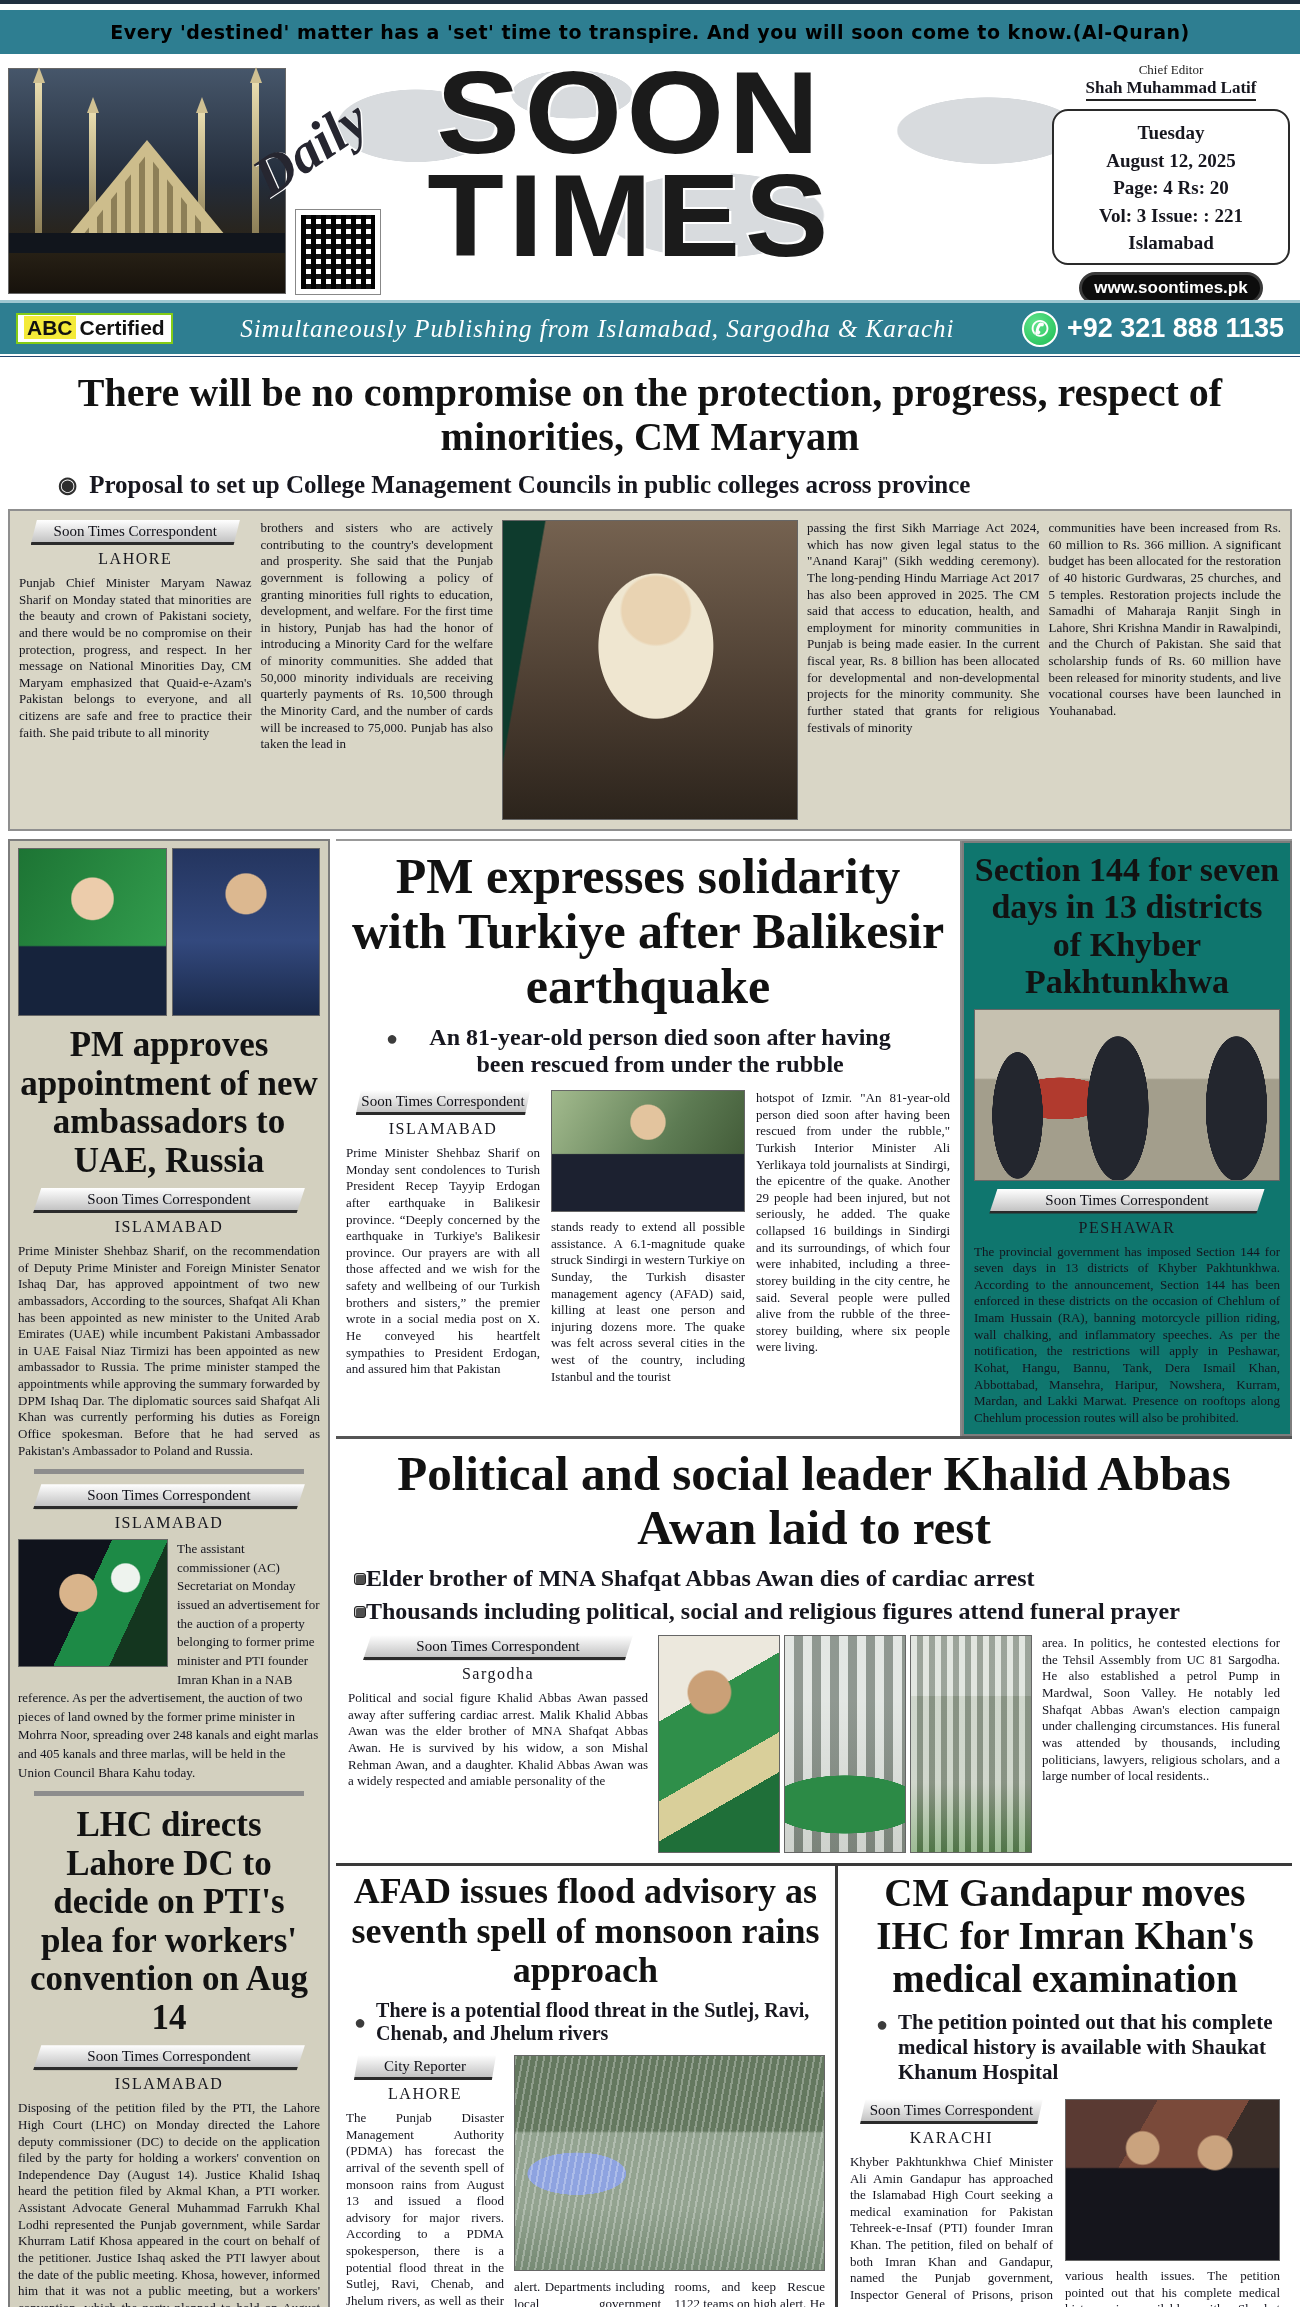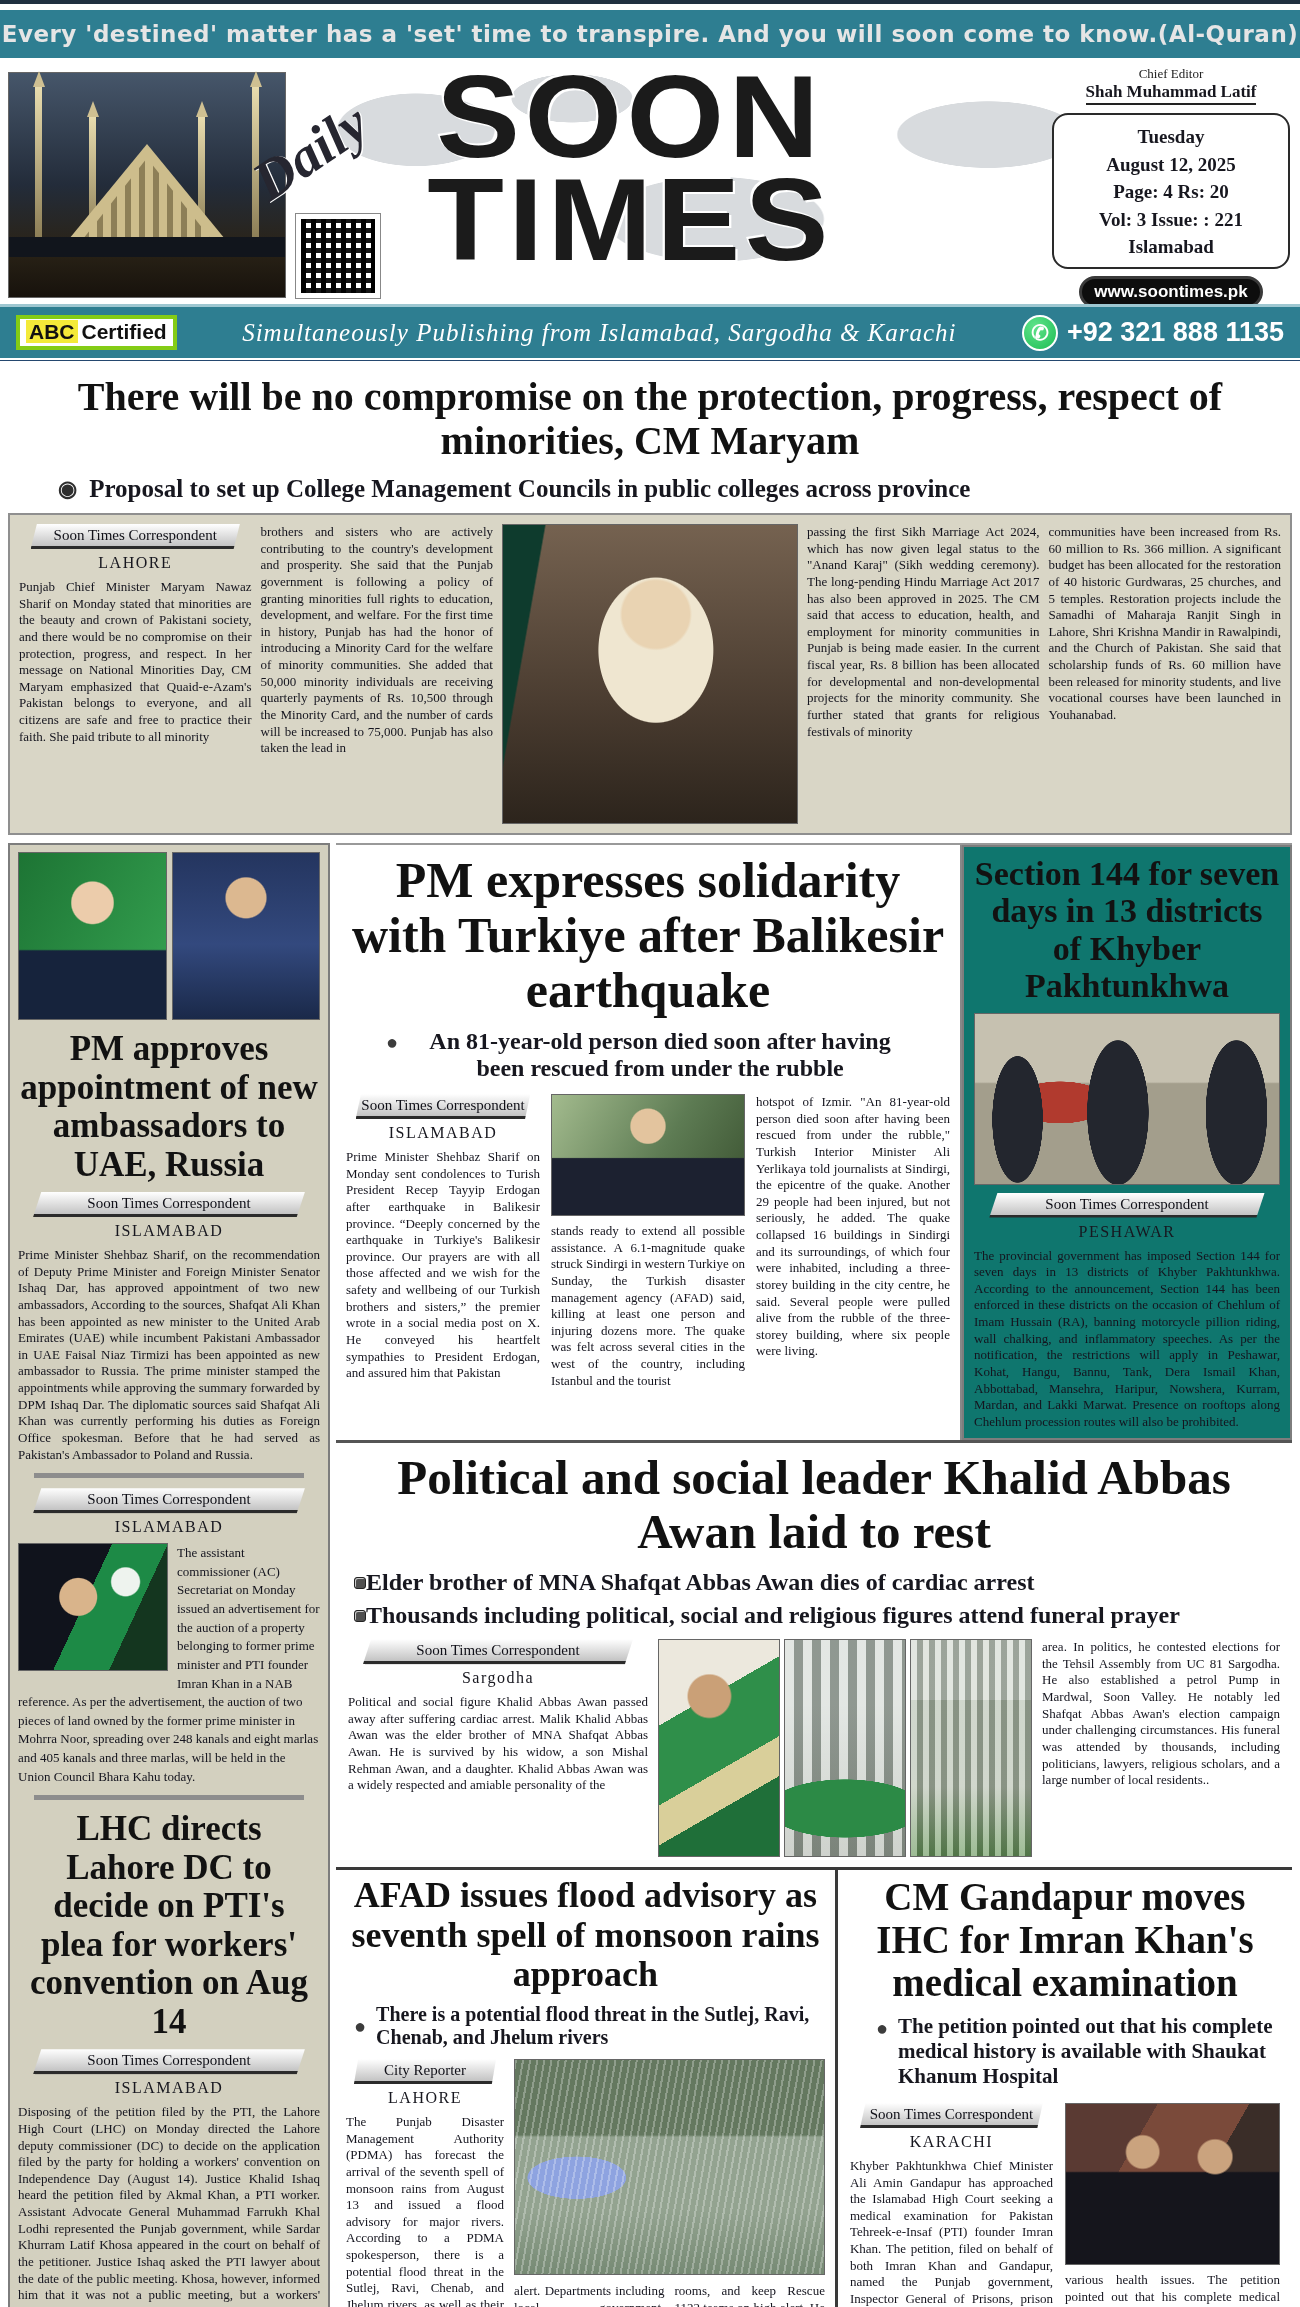--- a/index.html
+++ b/index.html
@@ -3,22 +3,22 @@
 <meta charset="utf-8">
 <style>
   * { margin:0; padding:0; box-sizing:border-box; }
   body { background:#777; }
   .page { width:1300px; min-height:2307px; margin:0 auto; background:#fff;
           font-family:"Liberation Serif", serif; color:#17171f; position:relative;
           border-top:4px solid #20303f; display:flex; flex-direction:column; }
 
   
   .top-quote { background:#2e7e91; border-top:6px solid #fff; border-bottom:4px solid #fff;
-               box-shadow:0 2px 0 #1b4b58; color:#e5e5e5; text-align:center;
-               font-family:"DejaVu Sans", sans-serif; font-size:23px; font-weight:bold;
+               box-shadow:0 2px 0 #1b4b58; color:#000000; text-align:center;
+               font-family:"DejaVu Sans", sans-serif; font-size:19px; font-weight:bold;
                padding:11px 0; letter-spacing:0.5px; }
 
   
   .masthead { position:relative; height:242px; overflow:hidden;
      background:
        radial-gradient(ellipse 130px 60px at 32% 28%, #d8dbde 0 60%, transparent 61%),
        radial-gradient(ellipse 180px 70px at 55% 65%, #d8dbde 0 60%, transparent 61%),
        radial-gradient(ellipse 150px 55px at 76% 30%, #d8dbde 0 60%, transparent 61%),
        radial-gradient(ellipse 120px 45px at 88% 70%, #d8dbde 0 60%, transparent 61%),
        radial-gradient(ellipse 100px 40px at 44% 15%, #d8dbde 0 60%, transparent 61%),
@@ -58,21 +58,21 @@
                 display:inline-block; padding-bottom:1px; }
   .info-box { border:2px solid #2a2a2a; border-radius:16px; background:#fff;
               margin-top:8px; padding:8px 4px 6px; font-weight:bold; font-size:19px; line-height:1.45; }
   .site-pill { display:inline-block; margin-top:7px; background:#0d0d0d; color:#fff;
                font-family:"Liberation Sans", sans-serif; font-weight:bold; font-size:17px;
                border-radius:18px; border:3px solid #3a3a3a; padding:3px 12px; }
 
   
   .pub-strip { background:#2e7e91; border-top:3px solid #9ec7d1; display:flex;
                align-items:center; justify-content:space-between; padding:8px 16px; height:54px; }
-  .abc-badge { background:#fff; border:4px solid #84cc16; font-family:"Liberation Sans", sans-serif;
+  .abc-badge { background:#fff; border:2px solid #84cc16; font-family:"Liberation Sans", sans-serif;
                font-weight:bold; font-size:21px; padding:1px 6px 2px; color:#111; }
   .abc-badge .abc { background:#f4ea39; padding:0 3px; margin-right:4px; }
   .pub-text { color:#fff; font-style:italic; font-size:25px; letter-spacing:1px; }
   .phone-wrap { display:flex; align-items:center; gap:9px; color:#fff;
                 font-family:"Liberation Sans", sans-serif; font-weight:bold; font-size:27px; }
   .wa-icon { width:36px; height:36px; border-radius:50%; background:radial-gradient(circle at 35% 30%, #5fe38a, #1ebd54);
              border:2px solid #fff; color:#fff; display:flex; align-items:center;
              justify-content:center; font-size:21px; }
   .navy-rule { height:5px; background:#24476f; border-top:2px solid #fff; border-bottom:2px solid #fff; }
 

